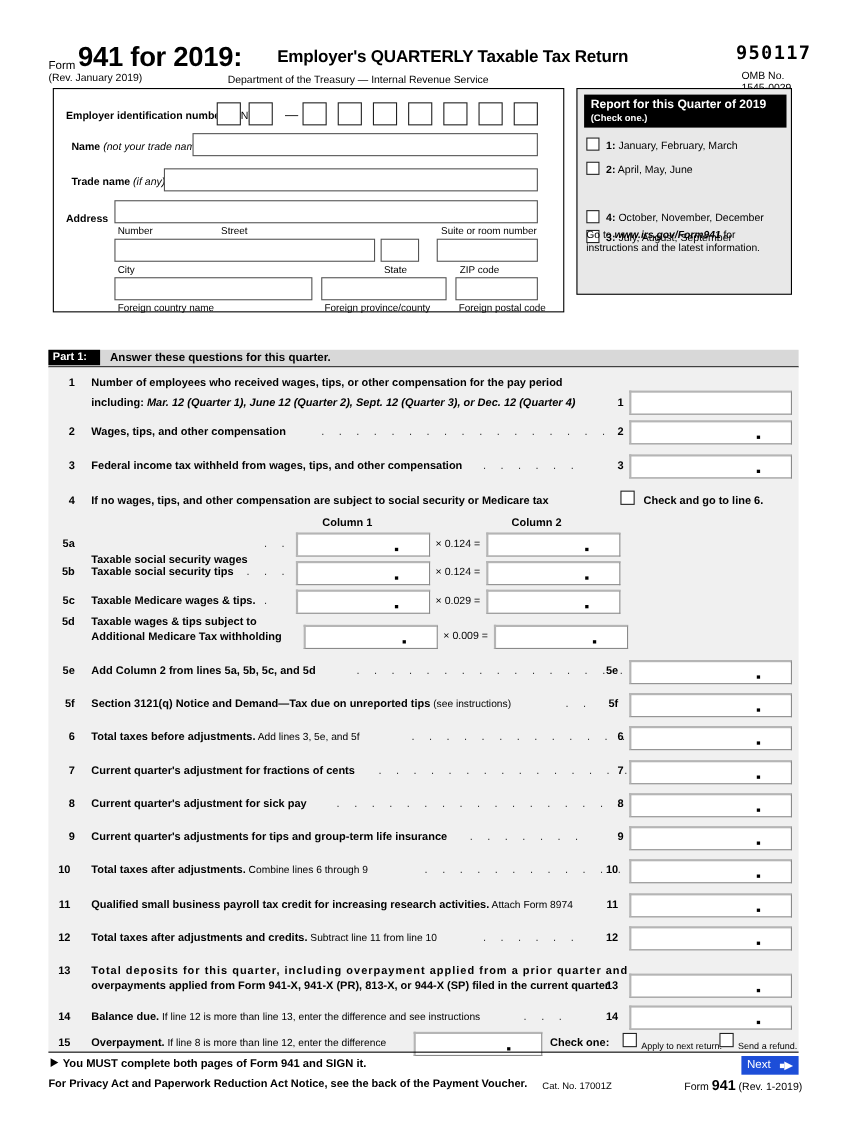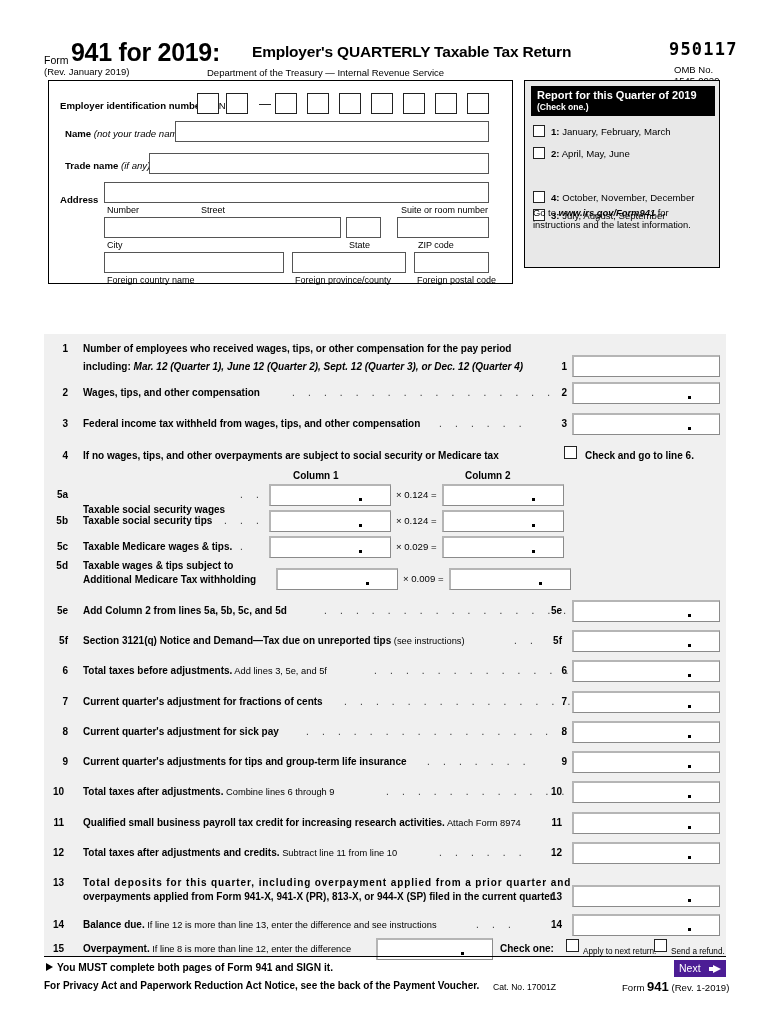--- a/index.html
+++ b/index.html
@@ -277,21 +277,21 @@
   .form-foot {
     position: absolute;
     left: 622px; top: 979px;
     font-size: 9.6px;
   }
   .form-foot .big { font-size: 13px; font-weight: bold; }
   .next-btn {
     position: absolute;
     left: 674px; top: 960px;
     width: 52px; height: 17px;
-    background: #4c1d95; color: #fff;
+    background: #1d4ed8; color: #fff;
     font-size: 10.5px;
     box-sizing: border-box;
     padding-left: 5px;
     line-height: 17px;
     cursor: pointer;
   }
   .next-arrow {
     position: absolute;
     right: 5px; top: 5px;
     width: 0; height: 0;
@@ -384,20 +384,24 @@
     <div class="qtr-row" style="top:88px;margin-top:40px;">
       <span class="cbox"></span><b>3:</b><span> July, August, September</span>
     </div>
     <div class="qtr-row" style="top:110px;">
       <span class="cbox"></span><b>4:</b><span> October, November, December</span>
     </div>
     <div class="qtr-goto"><span>Go to </span><i>www.irs.gov/Form941</i><span> for instructions and the latest information.</span></div>
   </div>
 
 
+  <div class="part-bar">
+    <span class="part-tag">Part 1:</span>
+    <span class="part-title">Answer these questions for this quarter.</span>
+  </div>
 
   <div class="body-area">
 
     <span class="ln-no" style="left:6px; top:9px;">1</span>
     <span class="ln-txt" style="left:39px; top:9px;">Number of employees who received wages, tips, or other compensation for the pay period</span>
     <span class="ln-txt" style="left:39px; top:27px;"><span>including: </span><i>Mar. 12 (Quarter 1), June 12 (Quarter 2), Sept. 12 (Quarter 3), or Dec. 12 (Quarter 4)</i></span>
     <span class="ln-ref" style="left:503px; top:27px;">1</span>
     <span class="amt nodot" style="left:528px; top:21px; width:148px;"></span>
 
     <span class="ln-no" style="left:6px; top:53px;">2</span>
@@ -406,21 +410,21 @@
     <span class="ln-ref" style="left:503px; top:53px;">2</span>
     <span class="amt" style="left:528px; top:48px; width:148px;"></span>
 
     <span class="ln-no" style="left:6px; top:84px;">3</span>
     <span class="ln-txt" style="left:39px; top:84px;">Federal income tax withheld from wages, tips, and other compensation</span>
     <span class="leader" style="left:395px; top:84px;">. . . . . .</span>
     <span class="ln-ref" style="left:503px; top:84px;">3</span>
     <span class="amt" style="left:528px; top:79px; width:148px;"></span>
 
     <span class="ln-no" style="left:6px; top:116px;">4</span>
-    <span class="ln-txt" style="left:39px; top:116px;">If no wages, tips, and other overpayments are subject to social security or Medicare tax</span>
+    <span class="ln-txt" style="left:39px; top:116px;">If no wages, tips, and other compensation are subject to social security or Medicare tax</span>
     <span class="cb-inline" style="left:520px; top:112px;"></span>
     <span class="ln-txt" style="left:541px; top:116px;">Check and go to line 6.</span>
 
     <span class="colhd" style="left:249px; top:136px;">Column 1</span>
     <span class="colhd" style="left:421px; top:136px;">Column 2</span>
 
     <span class="ln-no" style="left:6px; top:155px;">5a</span>
     <span class="ln-txt" style="left:39px; top:170px;text-align:right;">Taxable social security wages</span>
     <span class="leader" style="left:196px; top:155px;">. .</span>
     <span class="amt" style="left:225px; top:150px; width:122px;"></span>

